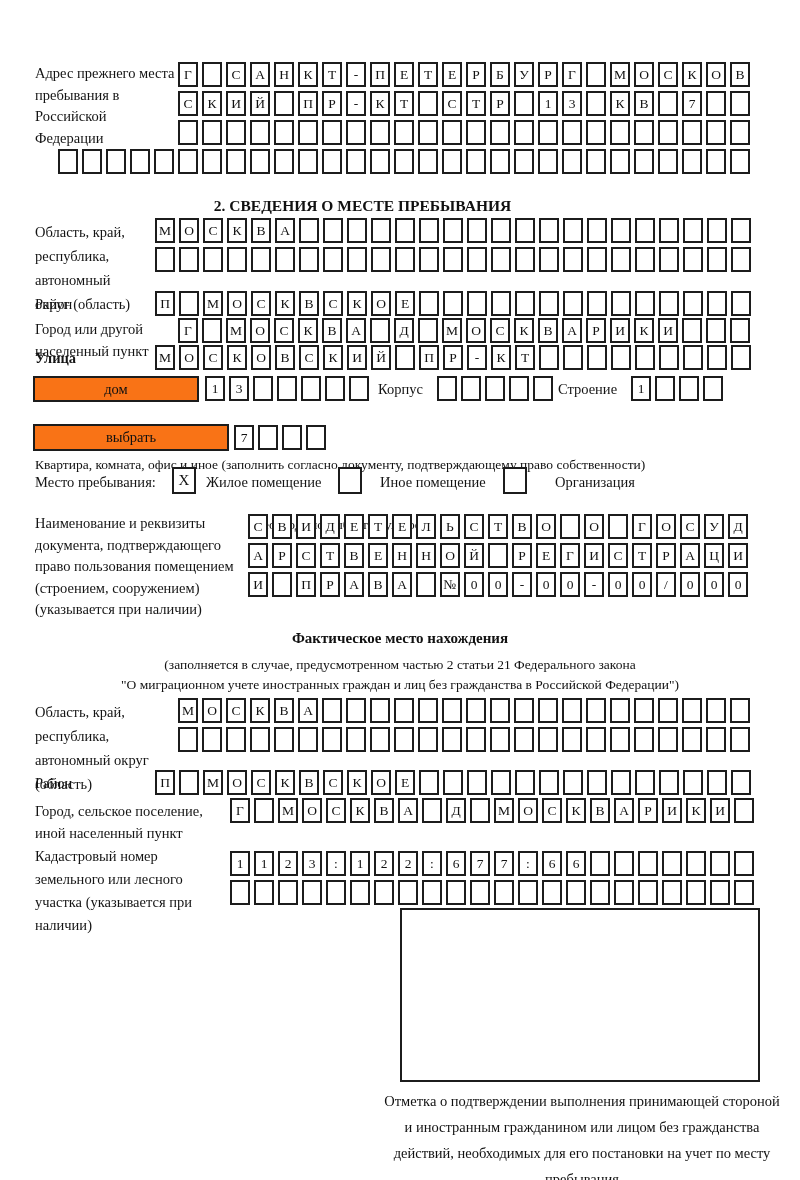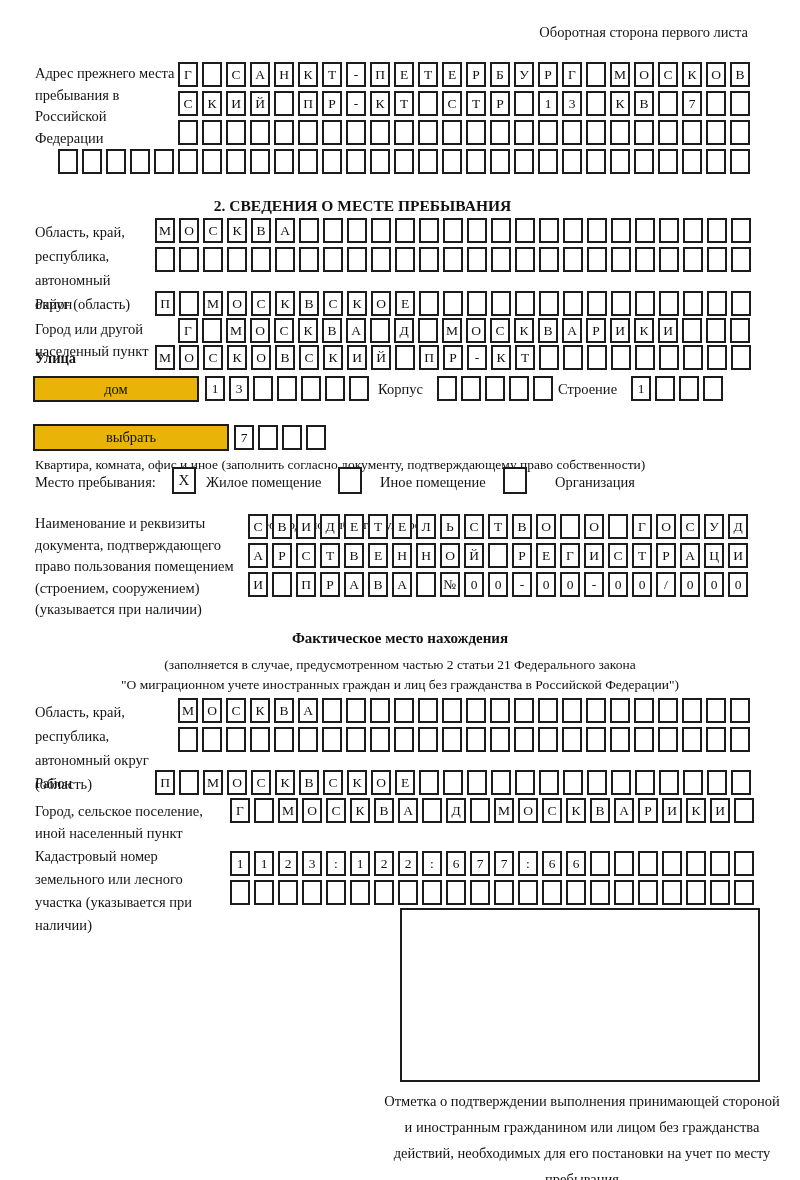--- a/index.html
+++ b/index.html
@@ -19,37 +19,36 @@
   .cap { font-size:13.5px; line-height:17px; }
 
   .cellrow { display:flex; column-gap:4px; }
   .cell {
     width:20px; height:25px; box-sizing:border-box;
     border:2px solid #1c1c1c; background:#fff;
     display:flex; align-items:center; justify-content:center;
     font-size:13.5px; font-family:"Liberation Serif", serif; color:#111;
   }
   .bigbox {
-    box-sizing:border-box; border:2px solid #1c1c1c; background:#eab308;
+    box-sizing:border-box; border:2px solid #1c1c1c; background:#f97316;
     display:flex; align-items:center; justify-content:center;
     font-size:14.5px;
   }
   .chk {
     width:24px; height:27px; box-sizing:border-box; border:2px solid #1c1c1c;
     display:flex; align-items:center; justify-content:center;
     font-size:15px; background:#fff;
   }
   .stamp { box-sizing:border-box; border:2.5px solid #1c1c1c; background:#fff; }
 </style>
 </head>
 <body>
 
 <div class="page">
 
-  <div class="abs lbl right" style="top:22px; left:400px; width:348px;">Оборотная сторона первого листа</div>
 
   <div class="abs lbl" style="top:63px; left:35px; width:140px;">Адрес прежнего места пребывания в Российской Федерации</div>
   <div class="abs cellrow" style="top:62px;  left:178px;">
       <span class="cell">Г</span>
       <span class="cell"></span>
       <span class="cell">С</span>
       <span class="cell">А</span>
       <span class="cell">Н</span>
       <span class="cell">К</span>
       <span class="cell">Т</span>

